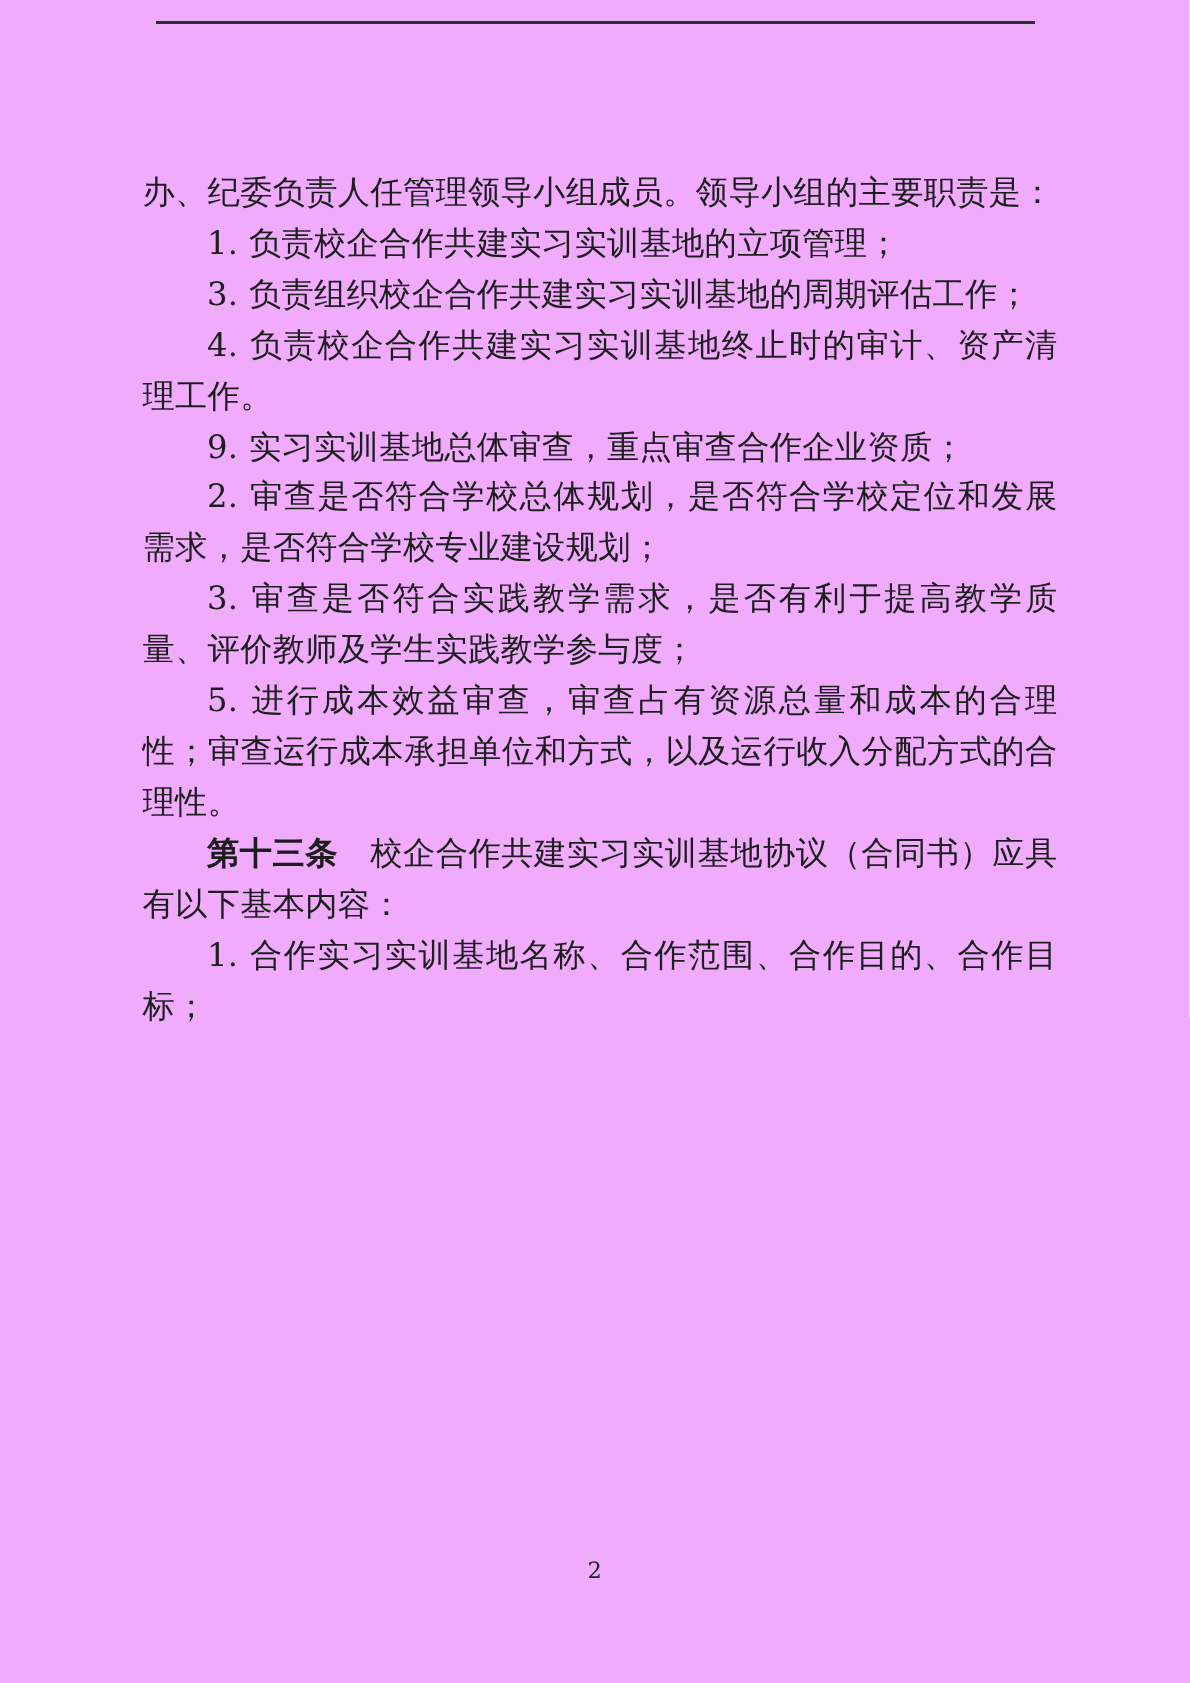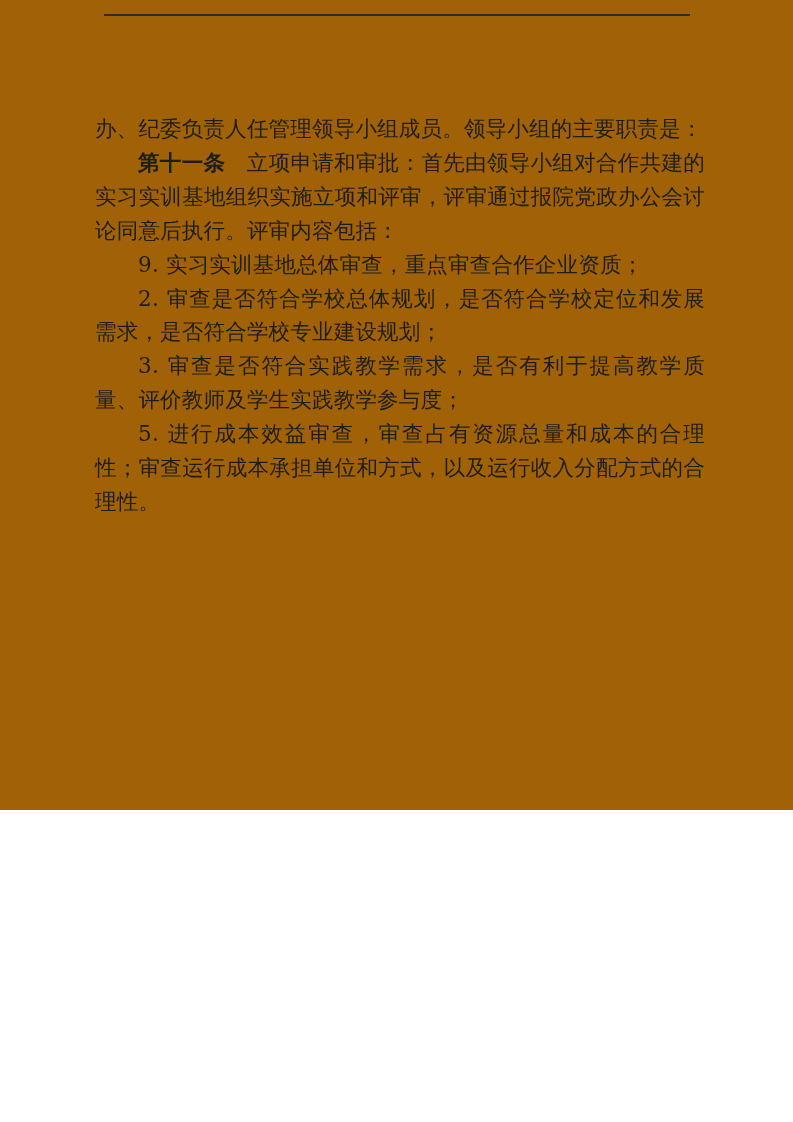--- a/index.html
+++ b/index.html
@@ -3,22 +3,22 @@
 <meta charset="utf-8">
 <style>
   html, body {
     margin: 0;
     padding: 0;
     background: #ffffff;
   }
   .page {
     position: relative;
     width: 793px;
-    height: 810px;
-    background: #a16207;
+    height: 1122px;
+    background: #f0abfc;
     font-family: "DejaVu Serif", "Liberation Serif", serif;
     color: #1d1d1d;
     overflow: hidden;
   }
   .header-rule {
     position: absolute;
     top: 14px;
     left: 104px;
     width: 586px;
     height: 2px;
@@ -56,20 +56,24 @@
     color: #222222;
   }
 </style>
 </head>
 <body>
 
 <div class="page">
   <div class="header-rule"></div>
   <div class="content">
       <p class="para">办、纪委负责人任管理领导小组成员。领导小组的主要职责是：</p>
-      <p class="para indent"><b class="clause-label">第十一条</b>立项申请和审批：首先由领导小组对合作共建的实习实训基地组织实施立项和评审，评审通过报院党政办公会讨论同意后执行。评审内容包括：</p>
+      <p class="para indent">1. 负责校企合作共建实习实训基地的立项管理；</p>
+      <p class="para indent">3. 负责组织校企合作共建实习实训基地的周期评估工作；</p>
+      <p class="para indent">4. 负责校企合作共建实习实训基地终止时的审计、资产清理工作。</p>
       <p class="para indent">9. 实习实训基地总体审查，重点审查合作企业资质；</p>
       <p class="para indent">2. 审查是否符合学校总体规划，是否符合学校定位和发展需求，是否符合学校专业建设规划；</p>
       <p class="para indent">3. 审查是否符合实践教学需求，是否有利于提高教学质量、评价教师及学生实践教学参与度；</p>
       <p class="para indent">5. 进行成本效益审查，审查占有资源总量和成本的合理性；审查运行成本承担单位和方式，以及运行收入分配方式的合理性。</p>
+      <p class="para indent"><b class="clause-label">第十三条</b>校企合作共建实习实训基地协议（合同书）应具有以下基本内容：</p>
+      <p class="para indent">1. 合作实习实训基地名称、合作范围、合作目的、合作目标；</p>
     </div>
   <div class="page-number">2</div>
 </div>
 
 </body></html>

